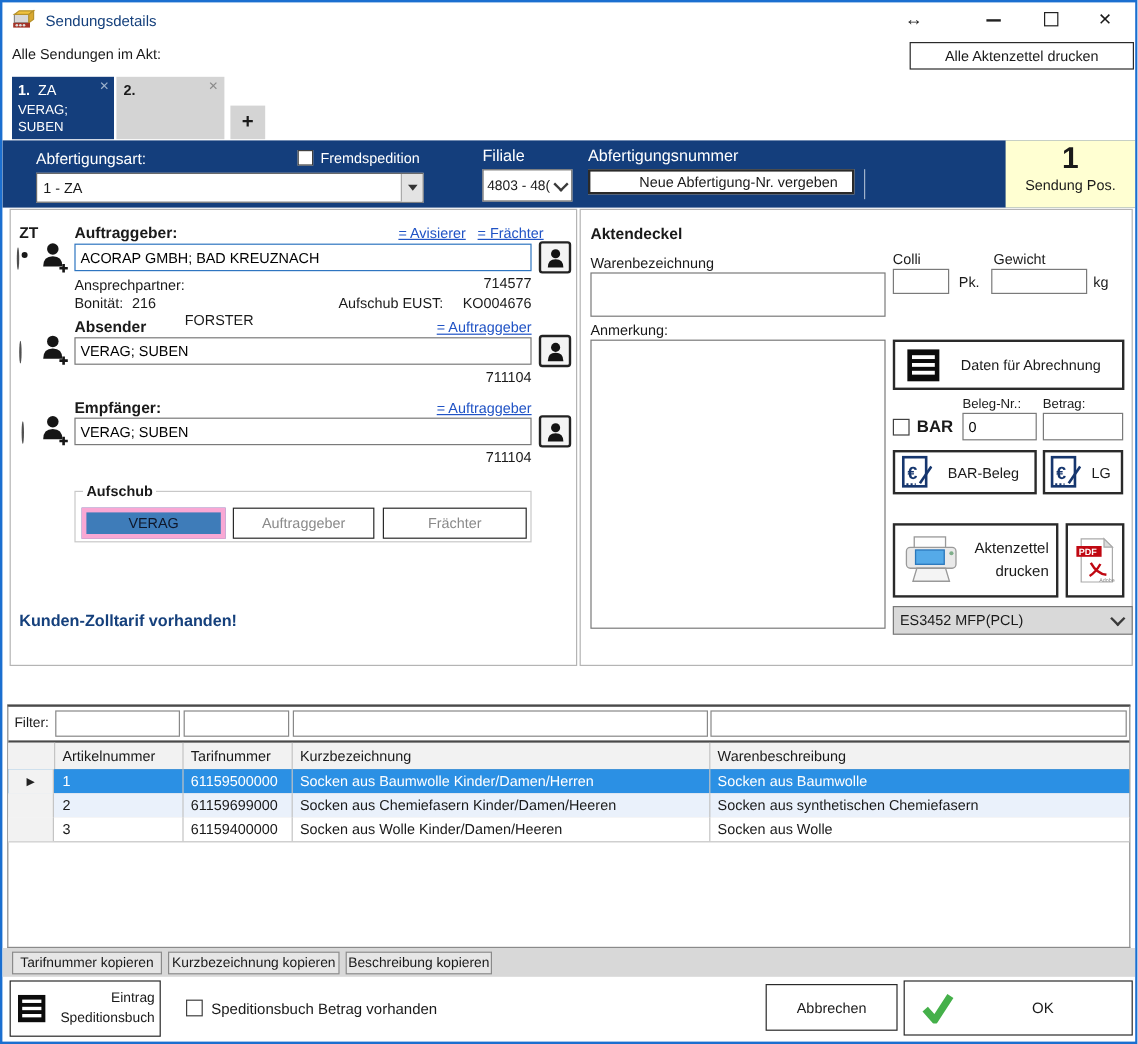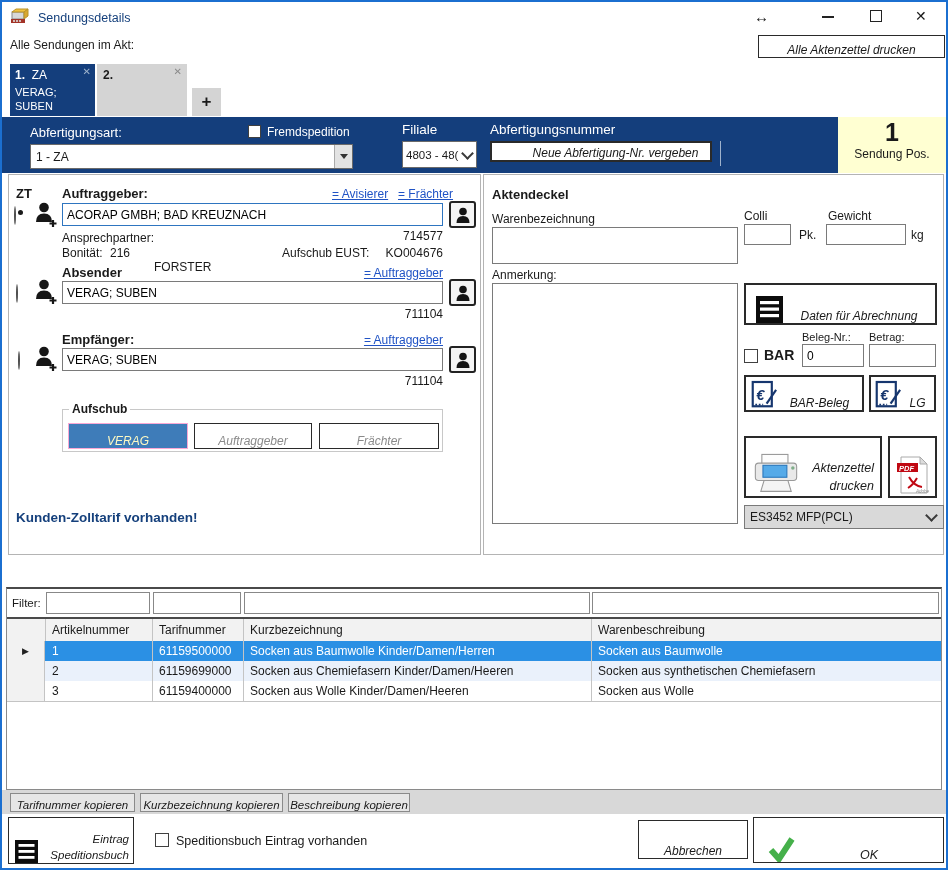--- a/index.html
+++ b/index.html
@@ -9,22 +9,22 @@
   .abs{position:absolute;box-sizing:border-box;}
   .bold{font-weight:bold;}
   .navy{color:#15407c;}
   .white{color:#fff;}
   .lbl{font-size:12px;}
   .link{font-size:12px;color:#2053c5;text-decoration:underline;cursor:pointer;}
   .right{text-align:right;}
   input,textarea{font-family:"Liberation Sans",sans-serif;font-size:12px;
        border:1px solid #7a7a7a;background:#fff;box-sizing:border-box;padding:2px 4px;outline:none;}
   textarea{resize:none;}
-  .btn{display:flex;align-items:flex-end;justify-content:center;background:#fff;
-       border:1px solid #2a2a2a;font-size:12px;cursor:pointer;box-sizing:border-box;font-style:italic;}
+  .btn{display:flex;align-items:center;justify-content:center;background:#fff;
+       border:1px solid #2a2a2a;font-size:12px;cursor:pointer;box-sizing:border-box;}
   .btn-gray{background:#e6e6e6;border:1px solid #8a8a8a;}
   .chk{width:13px;height:13px;background:#fff;border:1px solid #404040;display:inline-block;box-sizing:border-box;}
   .radio{width:13px;height:13px;border:1px solid #505050;border-radius:50%;background:#fff;position:relative;}
   .radio.sel::after{content:"";position:absolute;left:3px;top:3px;width:5px;height:5px;border-radius:50%;background:#1a1a1a;}
   .chev{display:inline-block;width:7px;height:7px;border-right:2px solid #3a3a3a;border-bottom:2px solid #3a3a3a;transform:rotate(45deg);margin-top:-3px;}
   .combo{background:#fff;border:1px solid #6a6a6a;display:flex;align-items:center;font-size:12px;padding-left:5px;}
   .combo .arrowbox{margin-left:auto;width:17px;align-self:stretch;background:#e3e3e3;border-left:1px solid #aaa;
        display:flex;align-items:center;justify-content:center;}
   .tri{width:0;height:0;border-left:4px solid transparent;border-right:4px solid transparent;border-top:5px solid #333;}
   .cell{position:absolute;top:0;height:100%;display:flex;align-items:center;padding-left:6px;font-size:12px;
@@ -173,21 +173,21 @@
     <svg width="16" height="18" viewBox="0 0 16 18">
         <circle cx="8" cy="5.5" r="3.8" fill="#141414"></circle>
         <path d="M1.5 17 q0 -7 6.5 -7 q6.5 0 6.5 7 z" fill="#141414"></path>
       </svg>
   </div>
   <span class="abs lbl right" style="left:341px;top:372px;width:100px;">711104</span>
 
   <fieldset class="abs" style="left:60px;top:400px;width:381px;height:50px;border:1px solid #c8c8c8;margin:0;padding:0;">
     <legend style="font-size:12px;font-weight:bold;margin-left:6px;padding:0 3px;">Aufschub</legend>
   </fieldset>
-  <div class="abs btn" style="left:66px;top:421px;width:120px;height:26px;background:#3e7cb9;color:#fef9c3;border:1px solid #f9a8d4;">
+  <div class="abs btn" style="left:66px;top:421px;width:120px;height:26px;background:#3e7cb9;color:#0f172a;border:4px solid #f9a8d4;">
     <span>VERAG</span>
   </div>
   <div class="abs btn" style="left:192px;top:421px;width:118px;height:26px;color:#8a8a8a;">
     <span>Auftraggeber</span>
   </div>
   <div class="abs btn" style="left:317px;top:421px;width:120px;height:26px;color:#8a8a8a;">
     <span>Frächter</span>
   </div>
 
   <span class="abs bold navy" style="left:14px;top:508px;font-size:13.5px;">Kunden-Zolltarif vorhanden!</span>
@@ -340,21 +340,21 @@
         <rect x="3.5" y="4" width="16" height="2.8" fill="#fff"></rect>
         <rect x="3.5" y="10" width="16" height="2.8" fill="#fff"></rect>
         <rect x="3.5" y="16" width="16" height="2.8" fill="#fff"></rect>
       </svg>
     <span style="flex:1;text-align:right;padding-right:4px;line-height:1.4;font-size:11.5px;">
       <span>Eintrag</span><br>
       <span>Speditionsbuch</span>
     </span>
   </div>
   <span class="abs chk" style="left:153px;top:831px;width:14px;height:14px;"></span>
-  <span class="abs" style="left:174px;top:832px;font-size:12.5px;">Speditionsbuch Eintrag vorhanden</span>
+  <span class="abs" style="left:174px;top:832px;font-size:12.5px;">Speditionsbuch Betrag vorhanden</span>
 
   <div class="abs btn" style="left:636px;top:818px;width:110px;height:39px;">
     <span>Abbrechen</span>
   </div>
   <div class="abs btn" style="left:751px;top:815px;width:191px;height:46px;border:1.5px solid #2a2a2a;justify-content:flex-start;padding-left:14px;">
     <svg width="27" height="25" viewBox="0 0 27 25">
       <path d="M3 13 l8 9 l13 -20" stroke="#45b04a" stroke-width="6" fill="none"></path>
     </svg>
     <span style="flex:1;text-align:center;font-size:12.5px;">OK</span>
   </div>

